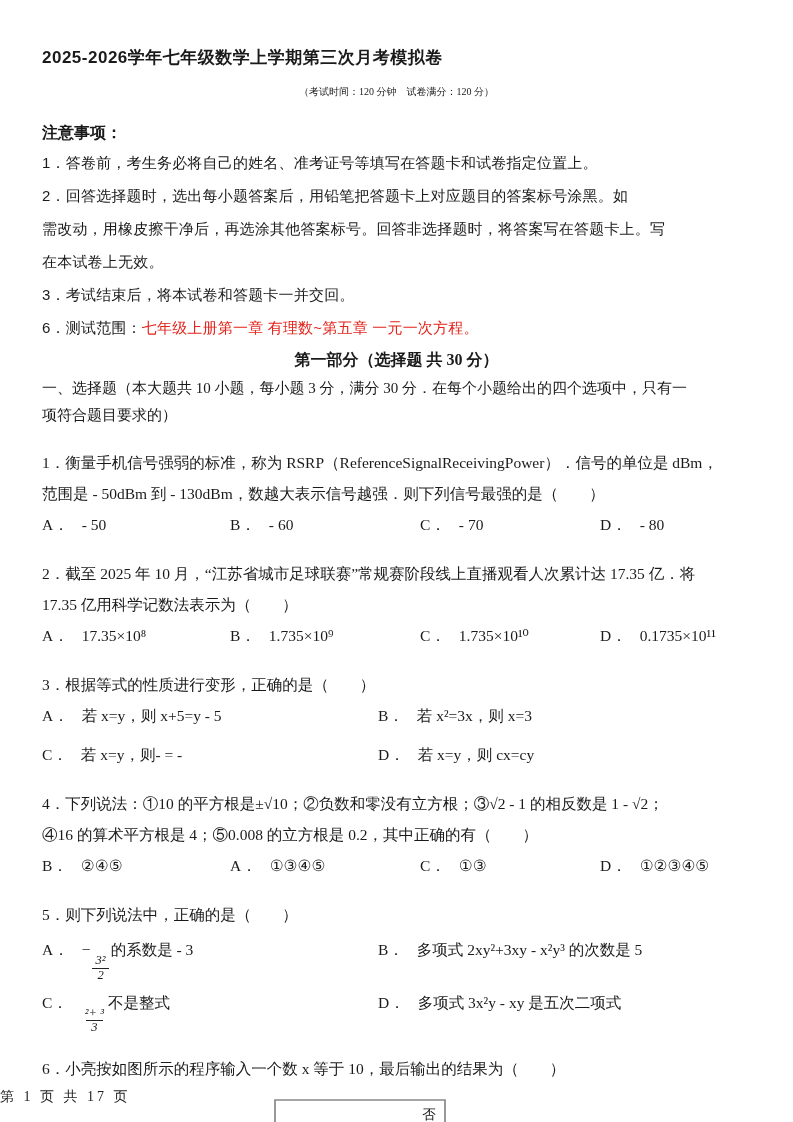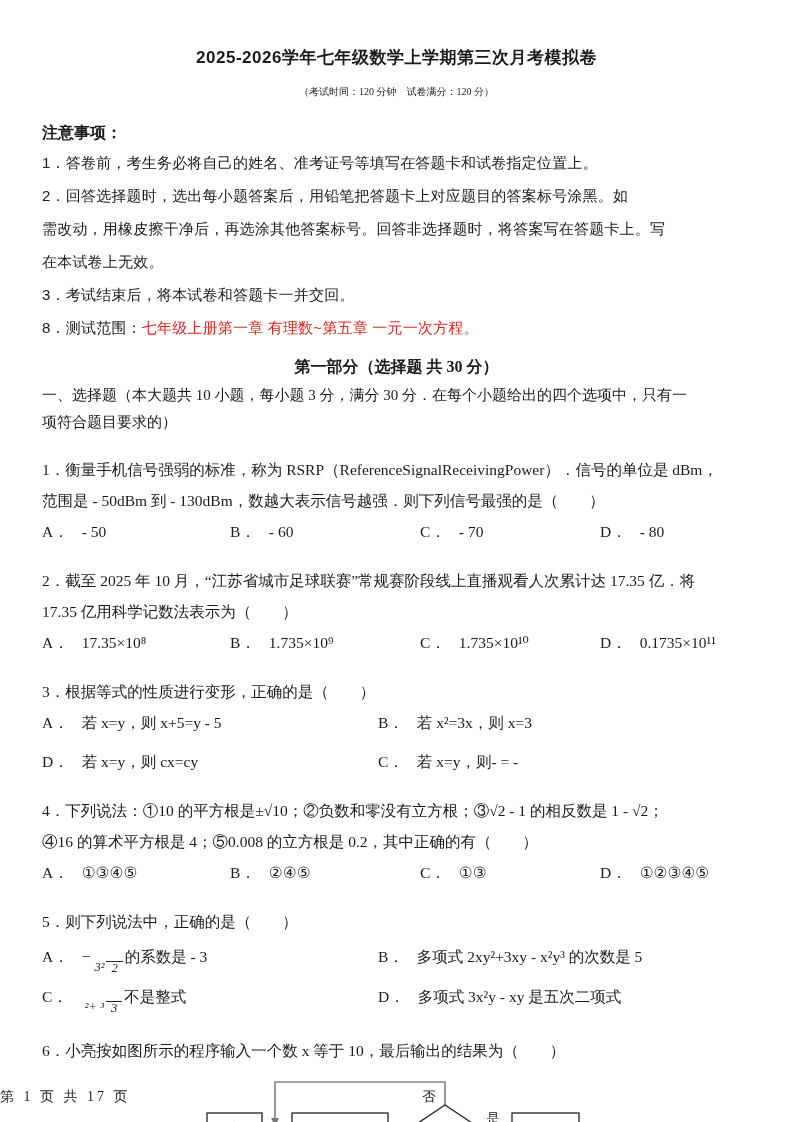--- a/index.html
+++ b/index.html
@@ -4,47 +4,47 @@
 <style>
   html,body {margin:0; padding:0; background:#ffffff;}
   .page {
     width:793px; height:1122px; box-sizing:border-box;
     background:#ffffff; color:#1a1a1a; position:relative;
     padding:46px 42px 0 42px;
     font-family:"Liberation Serif","DejaVu Serif",serif;
     overflow:hidden;
   }
   .title {
-    text-align:center; font-family:"Liberation Sans","DejaVu Sans",sans-serif;
+    font-family:"Liberation Sans","DejaVu Sans",sans-serif;
     font-weight:700; font-size:17px; line-height:24px; margin-bottom:10px; letter-spacing:0.5px;
   }
   .subtitle {text-align:center; font-size:10px; line-height:24px; margin-bottom:16px;}
   .notice-heading {
     font-family:"Liberation Sans","DejaVu Sans",sans-serif; font-weight:700;
     font-size:16px; line-height:26px; 
   }
   .notice {
     font-family:"Liberation Sans","DejaVu Sans",sans-serif;
     font-size:15px; line-height:33px; margin:0; letter-spacing:0.2px;
   }
   .red {color:var(--accent-red,#e2231a);}
-  .part-title {text-align:center; font-size:16px; line-height:30px; margin-top:8px; font-weight:600;}
+  .part-title {text-align:center; font-size:16px; line-height:30px; margin-top:1px; font-weight:600;}
   .instr {
     font-family:Liberation Serif, serif;
     font-size:15px; line-height:27px; margin:0;
   }
   .q {margin-top:18px;}
   .q p {margin:0; font-size:15.5px; line-height:31px;}
   .opts-4 {display:grid; grid-template-columns:188px 190px 180px 1fr; font-size:15.5px; line-height:31px;}
   .opts-2 {display:grid; grid-template-columns:336px 1fr; font-size:15.5px; line-height:31px;}
   .opts-2.tall {line-height:40px;}
   .gap-row {margin-top:8px;}
   .opt .lbl {margin-right:13px;}
   .frac {
-    display:inline-flex; flex-direction:row; align-items:center;
+    display:inline-flex; flex-direction:column; align-items:center;
     vertical-align:-9px; line-height:1.1; font-size:12.5px; margin:0 2px; font-style:italic;
   }
   .frac .num {padding:0 2px;}
   .frac .den {border-top:1px solid #222; padding:0 5px;}
   .flow {width:440px; margin:4px auto 0 auto;}
   .flow svg text {font-size:13.5px; font-family:"Liberation Serif","DejaVu Serif",serif; fill:#111;}
   .flow .shape {fill:none; stroke:#222; stroke-width:1.3;}
   .flow .conn {stroke:#555; stroke-width:1.4; fill:none;}
   .flow .loop {stroke:#888; stroke-width:1.7; fill:none;}
   .flow .head {fill:#555; stroke:none;}
@@ -62,21 +62,21 @@
   <div class="title">2025-2026学年七年级数学上学期第三次月考模拟卷</div>
   <div class="subtitle">（考试时间：120 分钟　试卷满分：120 分）</div>
 
   <div class="notice-heading">注意事项：</div>
   <p class="notice">1．答卷前，考生务必将自己的姓名、准考证号等填写在答题卡和试卷指定位置上。</p>
   <p class="notice">2．回答选择题时，选出每小题答案后，用铅笔把答题卡上对应题目的答案标号涂黑。如</p>
   <p class="notice">需改动，用橡皮擦干净后，再选涂其他答案标号。回答非选择题时，将答案写在答题卡上。写</p>
   <p class="notice">在本试卷上无效。</p>
   <p class="notice">3．考试结束后，将本试卷和答题卡一并交回。</p>
   <p class="notice">
-    <span>8．测试范围：</span><span class="red">七年级上册第一章 有理数~第五章 一元一次方程。</span>
+    <span>6．测试范围：</span><span class="red">七年级上册第一章 有理数~第五章 一元一次方程。</span>
   </p>
 
   <div class="part-title">第一部分（选择题 共 30 分）</div>
   <p class="instr">一、选择题（本大题共 10 小题，每小题 3 分，满分 30 分．在每个小题给出的四个选项中，只有一</p>
   <p class="instr">项符合题目要求的）</p>
 
   <div class="q">
     <p>1．衡量手机信号强弱的标准，称为 RSRP（ReferenceSignalReceivingPower）．信号的单位是 dBm，</p>
     <p>范围是 - 50dBm 到 - 130dBm，数越大表示信号越强．则下列信号最强的是（　　）</p>
     <div class="opts-4">
@@ -98,31 +98,31 @@
     </div>
   </div>
 
   <div class="q">
     <p>3．根据等式的性质进行变形，正确的是（　　）</p>
     <div class="opts-2">
       <span class="opt"><span class="lbl">A．</span><span>若 x=y，则 x+5=y - 5</span></span>
       <span class="opt"><span class="lbl">B．</span><span>若 x²=3x，则 x=3</span></span>
     </div>
     <div class="opts-2 gap-row">
+      <span class="opt"><span class="lbl">C．</span><span>若 x=y，则- = -</span></span>
       <span class="opt"><span class="lbl">D．</span><span>若 x=y，则 cx=cy</span></span>
-      <span class="opt"><span class="lbl">C．</span><span>若 x=y，则- = -</span></span>
     </div>
   </div>
 
   <div class="q">
     <p>4．下列说法：①10 的平方根是±√10；②负数和零没有立方根；③√2 - 1 的相反数是 1 - √2；</p>
     <p>④16 的算术平方根是 4；⑤0.008 的立方根是 0.2，其中正确的有（　　）</p>
     <div class="opts-4">
+      <span class="opt"><span class="lbl">B．</span><span>②④⑤</span></span>
       <span class="opt"><span class="lbl">A．</span><span>①③④⑤</span></span>
-      <span class="opt"><span class="lbl">B．</span><span>②④⑤</span></span>
       <span class="opt"><span class="lbl">C．</span><span>①③</span></span>
       <span class="opt"><span class="lbl">D．</span><span>①②③④⑤</span></span>
     </div>
   </div>
 
   <div class="q">
     <p>5．则下列说法中，正确的是（　　）</p>
     <div class="opts-2 tall">
       <span class="opt"><span class="lbl">A．</span><span>−</span><span class="frac">
             <span class="num">3²</span>

